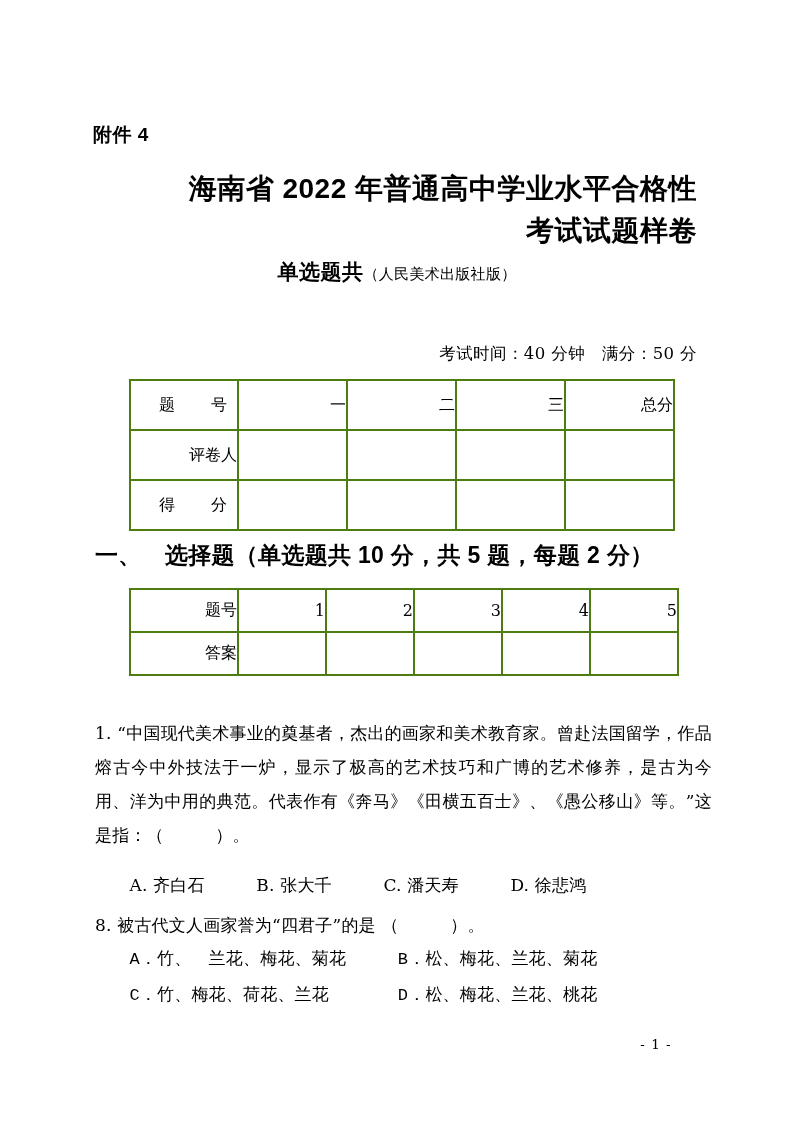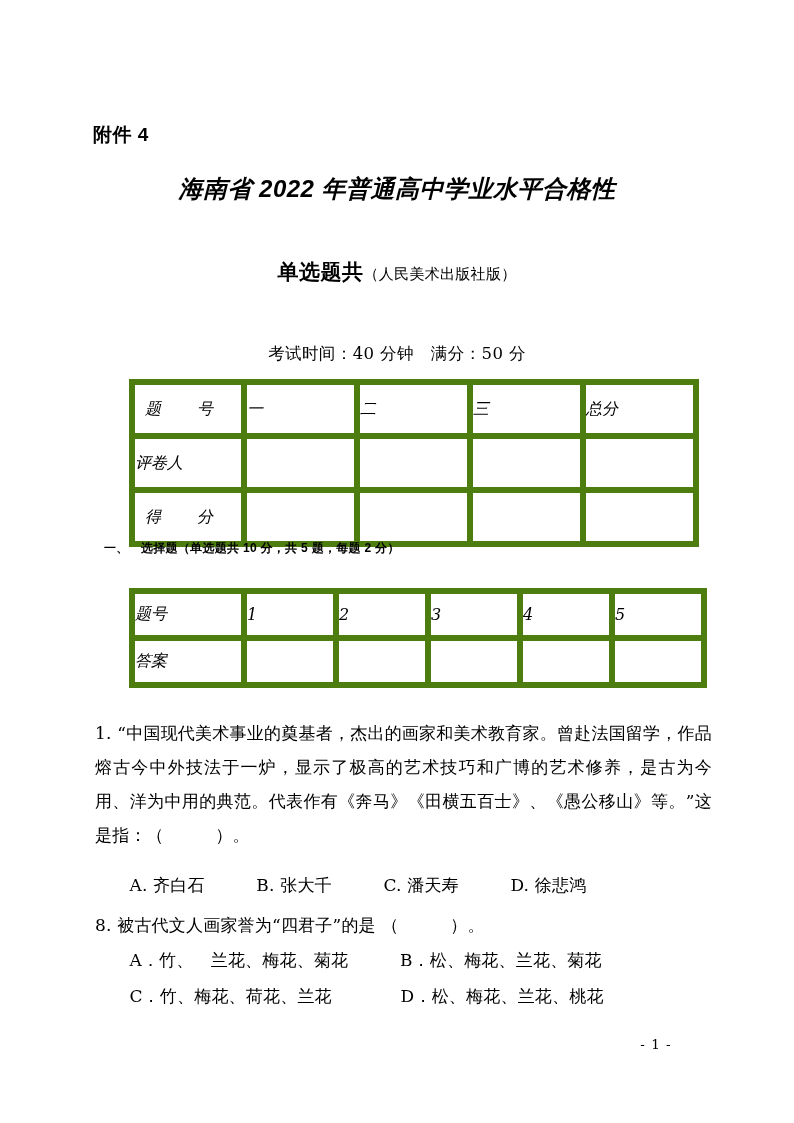--- a/index.html
+++ b/index.html
@@ -37,27 +37,26 @@
     letter-spacing: 0.5px;
     white-space: nowrap;
   }
 
   
   .doc-title {
     position: absolute;
     left: 97px;
     top: 168px;
     width: 600px;
-    text-align: center;
-    font-family: "Liberation Sans", sans-serif;
-    font-weight: bold;
-    font-size: 24px;
+    text-align: right;
+    font-family: "Liberation Sans", sans-serif;
+    font-weight: bold;
+    font-size: 28px;
     line-height: 42px;
     letter-spacing: 0.5px;
-    font-style: italic;
   }
   .doc-title .tline { display: block; }
 
   
   .subject-line {
     position: absolute;
     left: 97px;
     top: 258px;
     width: 600px;
     text-align: center;
@@ -74,41 +73,40 @@
     font-size: 15px;
     letter-spacing: 0.3px;
   }
 
   
   .exam-meta {
     position: absolute;
     left: 97px;
     top: 343px;
     width: 600px;
-    text-align: center;
+    text-align: right;
     font-family: "DejaVu Serif", serif;
     font-size: 16.5px;
     letter-spacing: 0.4px;
     white-space: pre;
   }
 
   
   table.grid {
     position: absolute;
     border-collapse: collapse;
     table-layout: fixed;
     font-family: "DejaVu Serif", serif;
   }
   table.grid td {
-    border: 6px solid #4d7c0f;
-    text-align: left;
+    border: 2px solid #4d7c0f;
+    text-align: right;
     vertical-align: middle;
     font-size: 16px;
     padding: 0;
-    font-style: italic;
   }
 
   
   #score-table {
     left: 129px;
     top: 379px;
     width: 536px;
   }
   #score-table td { height: 48px; }
   #score-table td.label-cell { width: 106px; }
@@ -121,25 +119,25 @@
     top: 588px;
     width: 536px;
   }
   #answer-table td { height: 41px; }
   #answer-table td.label-cell { width: 106px; }
   #answer-table td.value-cell { width: 86px; }
 
   
   .section-heading {
     position: absolute;
-    left: 104px;
+    left: 95px;
     top: 540px;
     font-family: "Liberation Sans", sans-serif;
     font-weight: bold;
-    font-size: 12px;
+    font-size: 23px;
     letter-spacing: 0.3px;
     white-space: pre;
   }
 
   
   .question-body {
     position: absolute;
     font-family: "DejaVu Serif", serif;
     font-size: 17px;
     line-height: 34px;
@@ -165,20 +163,21 @@
   }
   #question-2-options {
     left: 95px;
     top: 942px;
     width: 617px;
   }
   .opt-line {
     display: block;
     white-space: pre;
     line-height: 36px;
+    font-family: Liberation Mono, monospace;
   }
 
   
   .page-footer {
     position: absolute;
     left: 600px;
     top: 1036px;
     width: 112px;
     text-align: center;
     font-family: "DejaVu Serif", serif;
@@ -188,20 +187,21 @@
 </style>
 </head>
 <body>
 
 <div class="page">
 
   <div class="attachment-label">附件 4</div>
 
   <div class="doc-title">
     <span class="tline">海南省 2022 年普通高中学业水平合格性</span>
+    <span class="tline">考试试题样卷</span>
   </div>
 
   <div class="subject-line">
     <span class="subject-name">单选题共</span><span class="subject-publisher">（人民美术出版社版）</span>
   </div>
 
   <div class="exam-meta">考试时间：40 分钟　满分：50 分</div>
 
   <table class="grid" id="score-table">
     <tbody>

